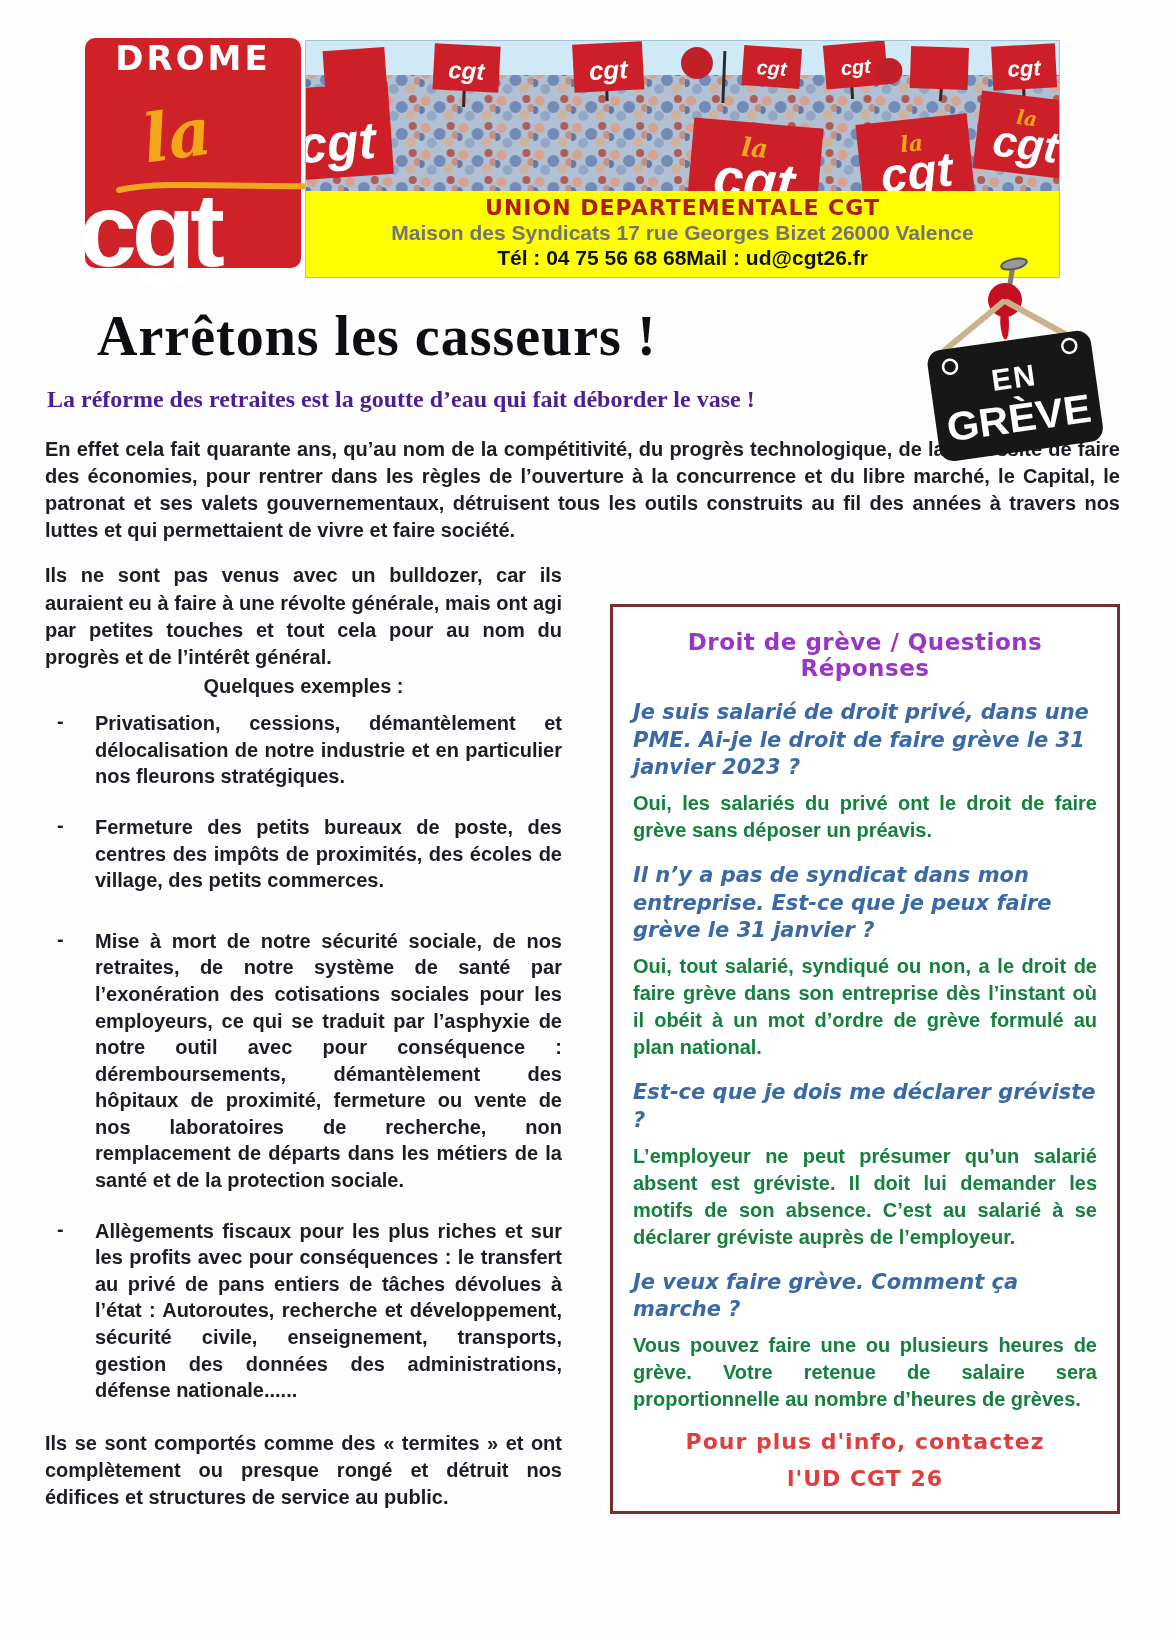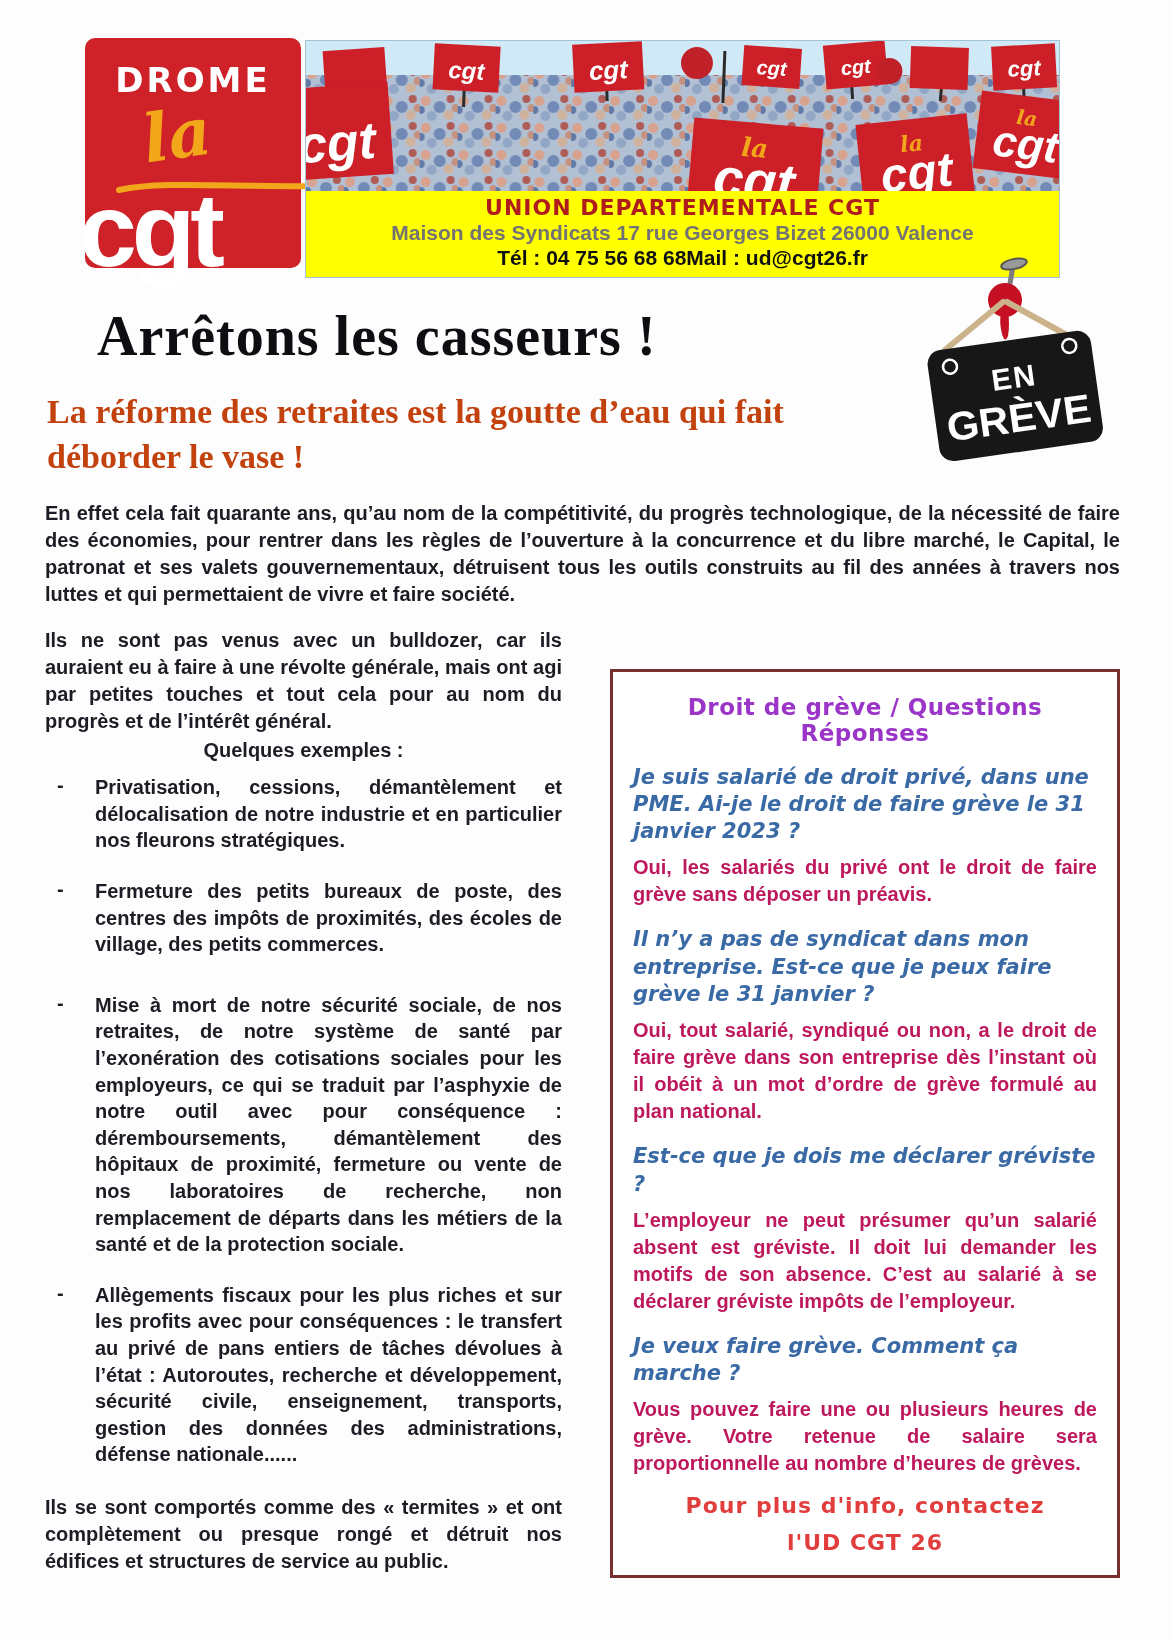--- a/index.html
+++ b/index.html
@@ -11,21 +11,21 @@
   }
   .content { padding:38px 50px 0 45px; position:relative; }
 
   
   .header { position:relative; height:242px; }
   .logo {
     position:absolute; left:40px; top:0; width:216px; height:230px;
     background:#cf2128; border-radius:10px;
   }
   .logo .region {
-    display:block; text-align:center; padding-top:22px;
+    display:block; text-align:center; 
     color:#fff; font-weight:bold; font-size:34px; letter-spacing:3px;
     font-family:"DejaVu Sans", sans-serif;
   }
   .logo .script-la {
     position:absolute; left:58px; top:58px;
     font-family:"DejaVu Serif", serif; font-style:italic; font-weight:bold;
     font-size:66px; color:#f2a71b; transform:rotate(-8deg);
   }
   .logo .swash { position:absolute; left:30px; top:138px; overflow:visible; }
   .logo .brand {
@@ -53,23 +53,23 @@
     display:flex; justify-content:center; text-align:right;
   }
 
   
   .headline {
     margin:24px 0 0 52px;
     font-family:"Liberation Serif", serif; font-weight:bold;
     font-size:56px; color:#0d0d12; letter-spacing:1px;
   }
   .subhead {
-    margin:22px 0 0 2px; width:830px;
+    margin:16px 0 0 2px; width:830px;
     font-family:"Liberation Serif", serif; font-weight:bold;
-    font-size:34px; line-height:1.32; color:#c2410c;
+    font-size:24px; line-height:1.32; color:#4c1d95;
   }
 
   
   .strike-sign { position:absolute; top:250px; right:52px; width:205px; height:215px; }
 
   
   .bodytext p { font-size:20px; font-weight:bold; line-height:1.36; text-align:justify; }
   .p-full { margin-top:20px; }
   .columns { display:flex; gap:48px; margin-top:18px; }
   .col-left  { width:517px; flex:none; }
@@ -91,21 +91,21 @@
   }
   .qa-title {
     text-align:center; color:#9a35c8; font-weight:bold; font-size:23px;
     font-family:"DejaVu Sans", sans-serif; letter-spacing:0.5px; margin:8px 0 4px 0;
   }
   .qa-q {
     color:#3a6aa5; font-weight:bold; font-style:italic; font-size:21px;
     line-height:1.3; margin:18px 0 9px 0; font-family:"DejaVu Sans", sans-serif;
   }
   .qa-a {
-    color:#be185d; font-weight:bold; font-size:20px; line-height:1.35;
+    color:#15803d; font-weight:bold; font-size:20px; line-height:1.35;
     text-align:justify;
   }
   .qa-contact1, .qa-contact2 {
     text-align:center; color:#e23d3d; font-weight:bold; font-size:22px;
     font-family:"DejaVu Sans", sans-serif; letter-spacing:1px;
   }
   .qa-contact1 { margin-top:16px; }
   .qa-contact2 { margin-top:12px; }
 </style>
 </head>
@@ -241,21 +241,21 @@
           <div class="qa-box">
             <div class="qa-title">Droit de grève / Questions Réponses</div>
 
             <div class="qa-q">Je suis salarié de droit privé, dans une PME. Ai-je le droit de faire grève le 31 janvier 2023 ?</div>
             <div class="qa-a">Oui, les salariés du privé ont le droit de faire grève sans déposer un préavis.</div>
 
             <div class="qa-q">Il n’y a pas de syndicat dans mon entreprise. Est-ce que je peux faire grève le 31 janvier ?</div>
             <div class="qa-a">Oui, tout salarié, syndiqué ou non, a le droit de faire grève dans son entreprise dès l’instant où il obéit à un mot d’ordre de grève formulé au plan national.</div>
 
             <div class="qa-q">Est-ce que je dois me déclarer gréviste ?</div>
-            <div class="qa-a">L’employeur ne peut présumer qu’un salarié absent est gréviste. Il doit lui demander les motifs de son absence. C’est au salarié à se déclarer gréviste impôts de l’employeur.</div>
+            <div class="qa-a">L’employeur ne peut présumer qu’un salarié absent est gréviste. Il doit lui demander les motifs de son absence. C’est au salarié à se déclarer gréviste auprès de l’employeur.</div>
 
             <div class="qa-q">Je veux faire grève. Comment ça marche ?</div>
             <div class="qa-a">Vous pouvez faire une ou plusieurs heures de grève. Votre retenue de salaire sera proportionnelle au nombre d’heures de grèves.</div>
 
             <div class="qa-contact1">Pour plus d'info, contactez</div>
             <div class="qa-contact2">l'UD CGT 26</div>
 
           </div>
         </div>
       </div>

